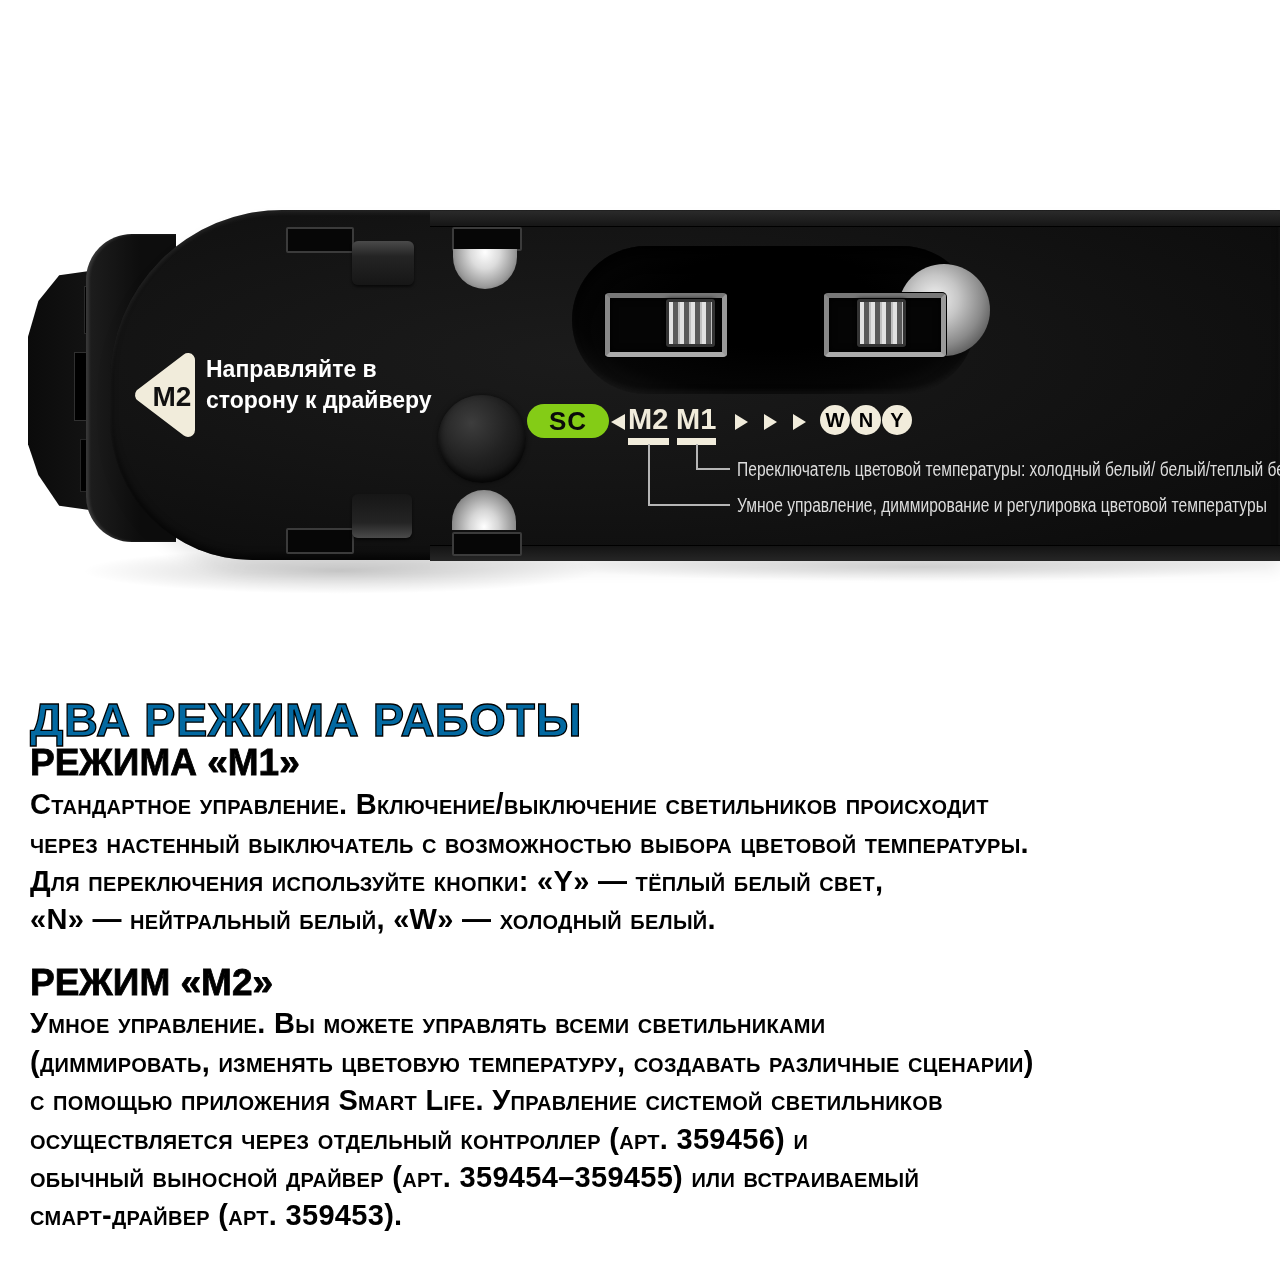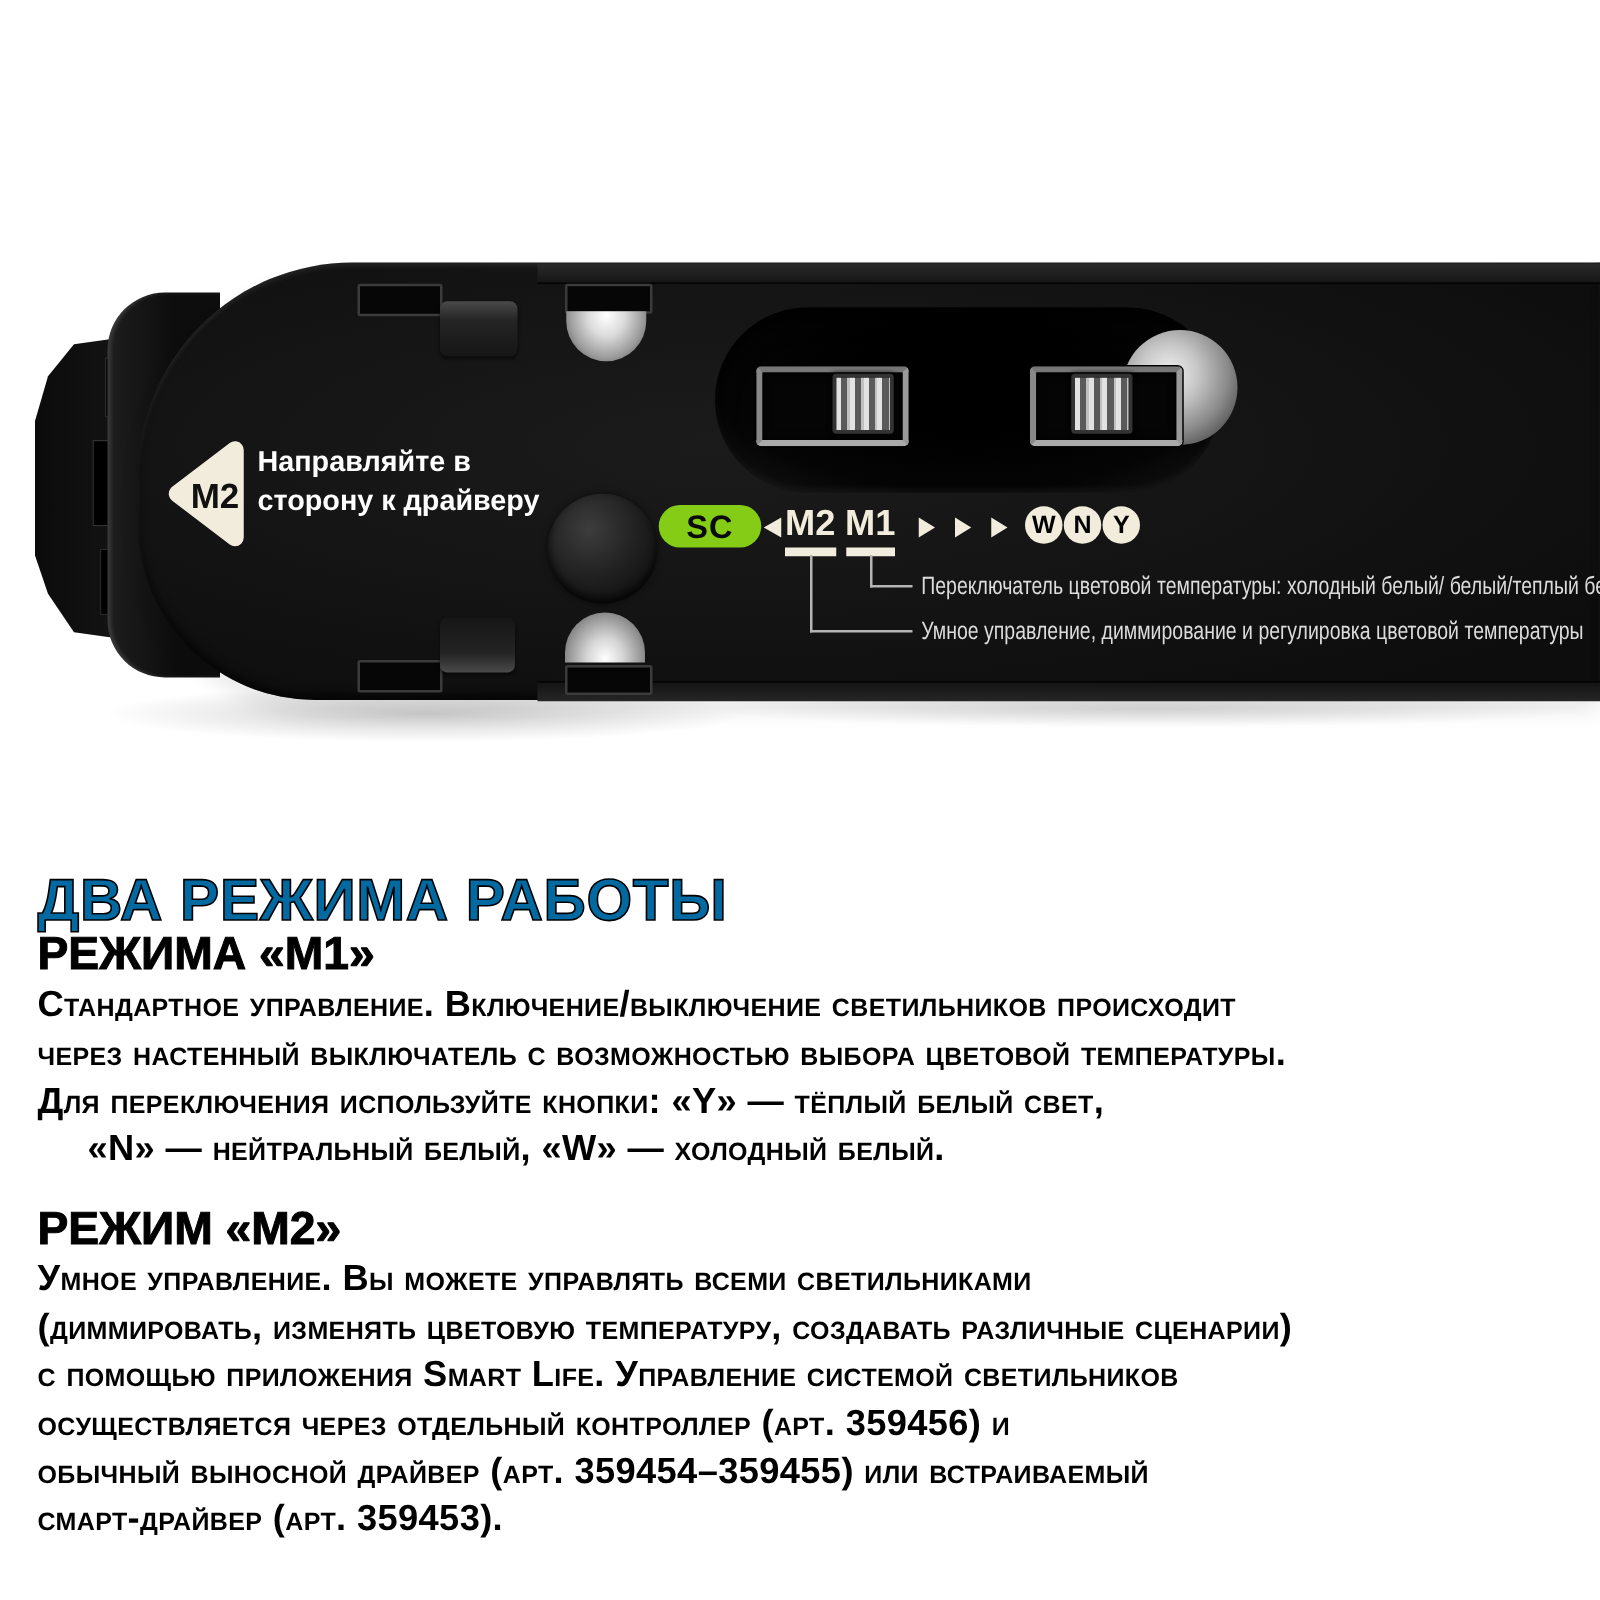--- a/index.html
+++ b/index.html
@@ -157,21 +157,21 @@
     <div class="abs note" style="left:737px;top:458px;">Переключатель цветовой температуры: холодный белый/ белый/теплый белый</div>
     <div class="abs note" style="left:737px;top:494px;">Умное управление, диммирование и регулировка цветовой температуры</div>
   </div>
 
   <div class="abs title">ДВА РЕЖИМА РАБОТЫ</div>
 
   <div class="abs h2" style="top:742px;">РЕЖИМА «М1»</div>
   <div class="abs pline" style="top:788px;">Стандартное управление. Включение/выключение светильников происходит</div>
   <div class="abs pline" style="top:827px;">через настенный выключатель с возможностью выбора цветовой температуры.</div>
   <div class="abs pline" style="top:865px;">Для переключения используйте кнопки: «Y» — тёплый белый свет,</div>
-  <div class="abs pline" style="top:903px;margin-left:40px;">«N» — нейтральный белый, «W» — холодный белый.</div>
+  <div class="abs pline" style="top:903px;">«N» — нейтральный белый, «W» — холодный белый.</div>
 
   <div class="abs h2" style="top:962px;text-align:center;">РЕЖИМ «М2»</div>
   <div class="abs pline" style="top:1007px;">Умное управление. Вы можете управлять всеми светильниками</div>
   <div class="abs pline" style="top:1084px;">с помощью приложения Smart Life. Управление системой светильников</div>
   <div class="abs pline" style="top:1046px;">(диммировать, изменять цветовую температуру, создавать различные сценарии)</div>
   <div class="abs pline" style="top:1123px;">осуществляется через отдельный контроллер (арт. 359456) и</div>
   <div class="abs pline" style="top:1161px;text-align:right;">обычный выносной драйвер (арт. 359454–359455) или встраиваемый</div>
   <div class="abs pline" style="top:1199px;">смарт-драйвер (арт. 359453).</div>
 
 </div>

